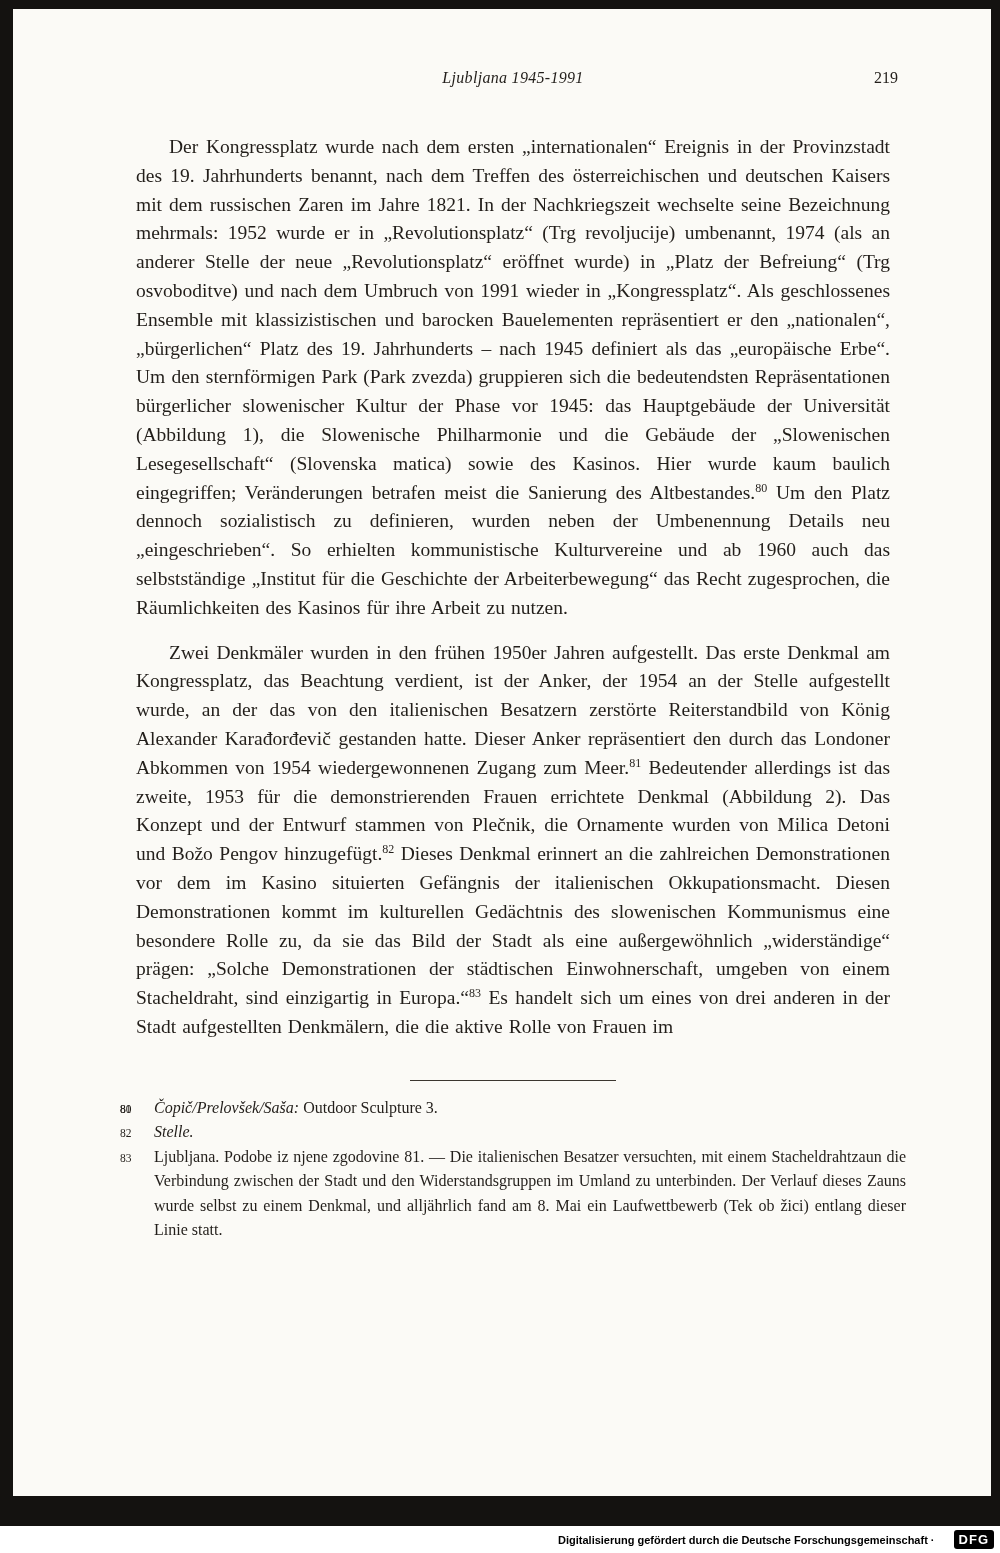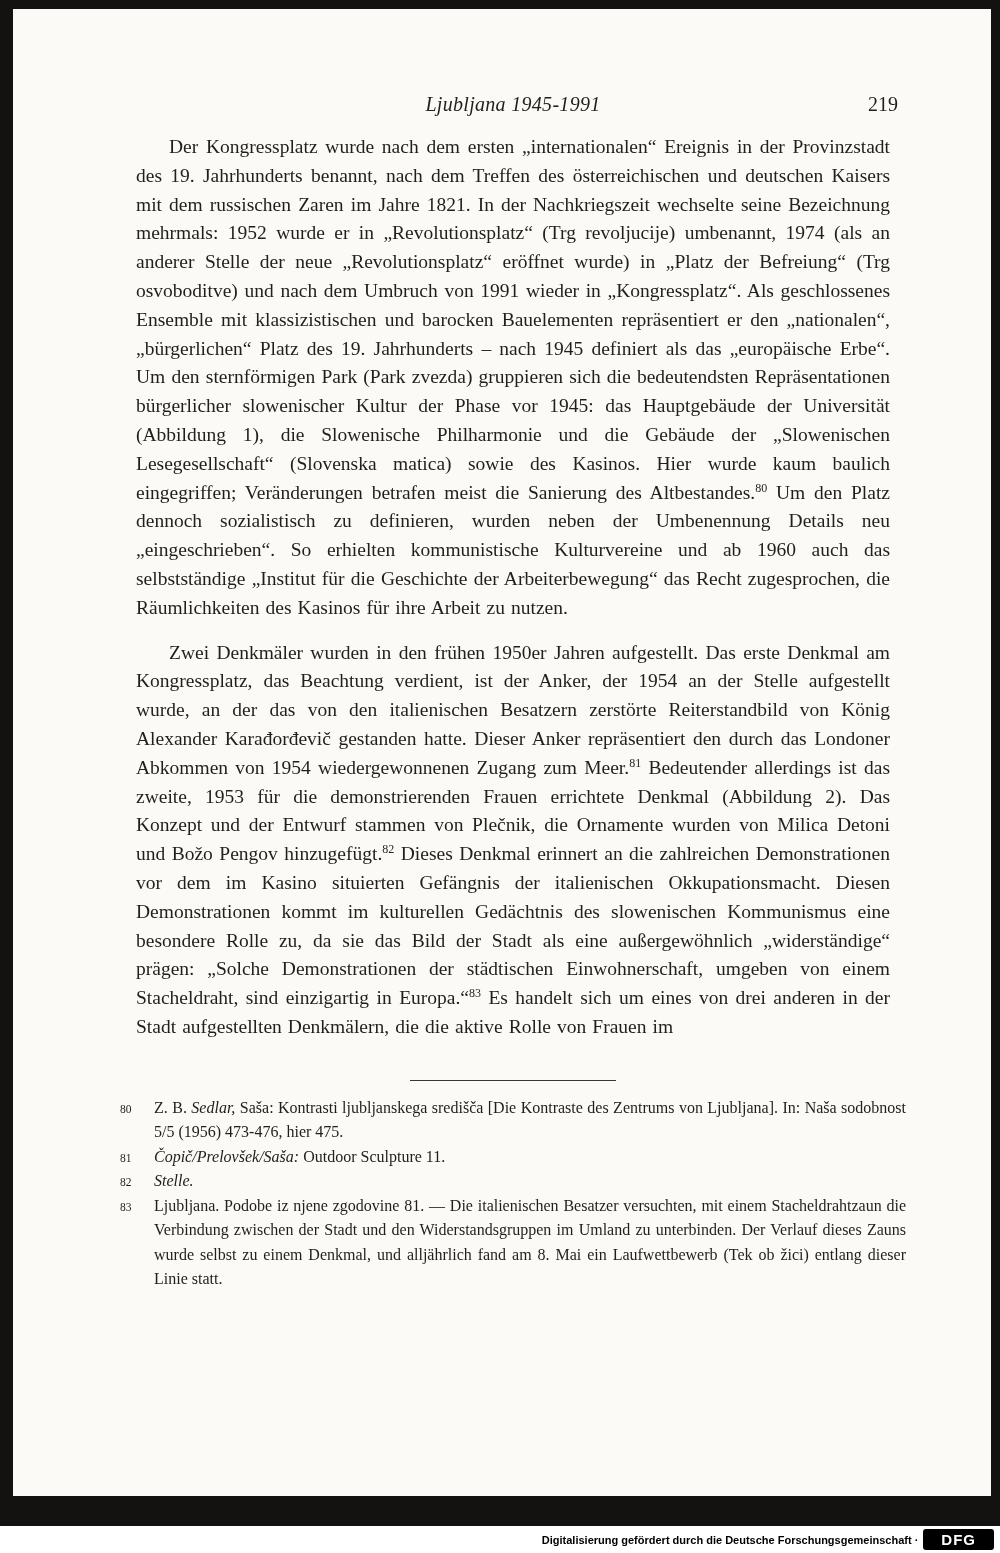--- a/index.html
+++ b/index.html
@@ -22,23 +22,23 @@
     width: 978px; height: 1487px;
     background: #fbfaf6;
     color: #221e1a;
   }
   .text-col {
     margin-left: 107px;
     width: 786px;
   }
   .running-head {
     position: relative;
-    padding-top: 84px;
+    padding-top: 60px;
     height: 108px;
-    font-size: 20px;
+    font-size: 16px;
   }
   .head-title {
     position: absolute;
     left: 50%; transform: translateX(-50%);
     font-style: italic;
     letter-spacing: 0.3px;
   }
   .page-number { position: absolute; right: 8px; }
   .body-text {
     margin-top: 10px;
@@ -76,36 +76,36 @@
   }
   .fn-text .it { font-style: italic; }
   .footer-bar {
     position: absolute;
     left: 0; bottom: 0;
     width: 1000px; height: 27px;
     background: #ffffff;
     display: flex;
     align-items: center;
     justify-content: flex-end;
-    gap: 5px;
+    gap: 19px;
     padding-right: 6px;
     font-family: "Liberation Sans", sans-serif;
     font-size: 11px;
     font-weight: bold;
     color: #000;
   }
   .dfg-logo {
     display: inline-block;
     background: #000;
     color: #fff;
     font-family: "Liberation Sans", sans-serif;
     font-weight: bold;
-    font-size: 15px;
+    font-size: 13px;
     line-height: 1;
-    padding: 3px 18px;
+    padding: 3px 5px;
     border-radius: 3px;
     letter-spacing: 1px;
   }
 </style>
 </head>
 <body>
 
 <div class="scan">
   <div class="page">
     <div class="text-col">
@@ -116,22 +116,22 @@
       </div>
 
       <div class="body-text">
           <p class="para"><span>Der Kongressplatz wurde nach dem ersten „internationalen“ Ereignis in der Provinzstadt des 19. Jahrhunderts benannt, nach dem Treffen des österreichischen und deutschen Kaisers mit dem russischen Zaren im Jahre 1821. In der Nachkriegszeit wechselte seine Bezeichnung mehrmals: 1952 wurde er in „Revolutionsplatz“ (Trg revoljucije) umbenannt, 1974 (als an anderer Stelle der neue „Revolutionsplatz“ eröffnet wurde) in „Platz der Befreiung“ (Trg osvoboditve) und nach dem Umbruch von 1991 wieder in „Kongressplatz“. Als geschlossenes Ensemble mit klassizistischen und barocken Bauelementen repräsentiert er den „nationalen“, „bürgerlichen“ Platz des 19. Jahrhunderts – nach 1945 definiert als das „europäische Erbe“. Um den sternförmigen Park (Park zvezda) gruppieren sich die bedeutendsten Repräsentationen bürgerlicher slowenischer Kultur der Phase vor 1945: das Hauptgebäude der Universität (Abbildung 1), die Slowenische Philharmonie und die Gebäude der „Slowenischen Lesegesellschaft“ (Slovenska matica) sowie des Kasinos. Hier wurde kaum baulich eingegriffen; Veränderungen betrafen meist die Sanierung des Altbestandes.</span><sup>80</sup><span> Um den Platz dennoch sozialistisch zu definieren, wurden neben der Umbenennung Details neu „eingeschrieben“. So erhielten kommunistische Kulturvereine und ab 1960 auch das selbstständige „Institut für die Geschichte der Arbeiterbewegung“ das Recht zugesprochen, die Räumlichkeiten des Kasinos für ihre Arbeit zu nutzen.</span></p>
           <p class="para"><span>Zwei Denkmäler wurden in den frühen 1950er Jahren aufgestellt. Das erste Denkmal am Kongressplatz, das Beachtung verdient, ist der Anker, der 1954 an der Stelle aufgestellt wurde, an der das von den italienischen Besatzern zerstörte Reiterstandbild von König Alexander Karađorđevič gestanden hatte. Dieser Anker repräsentiert den durch das Londoner Abkommen von 1954 wiedergewonnenen Zugang zum Meer.</span><sup>81</sup><span> Bedeutender allerdings ist das zweite, 1953 für die demonstrierenden Frauen errichtete Denkmal (Abbildung 2). Das Konzept und der Entwurf stammen von Plečnik, die Ornamente wurden von Milica Detoni und Božo Pengov hinzugefügt.</span><sup>82</sup><span> Dieses Denkmal erinnert an die zahlreichen Demonstrationen vor dem im Kasino situierten Gefängnis der italienischen Okkupationsmacht. Diesen Demonstrationen kommt im kulturellen Gedächtnis des slowenischen Kommunismus eine besondere Rolle zu, da sie das Bild der Stadt als eine außergewöhnlich „widerständige“ prägen: „Solche Demonstrationen der städtischen Einwohnerschaft, umgeben von einem Stacheldraht, sind einzigartig in Europa.“</span><sup>83</sup><span> Es handelt sich um eines von drei anderen in der Stadt aufgestellten Denkmälern, die die aktive Rolle von Frauen im</span></p>
         </div>
 
       <hr class="footnote-rule">
 
       <div class="footnotes">
-          <div class="footnote"><span class="fn-num">80</span><span class="fn-text"><span>Z. B. </span><span class="it">Sedlar,</span><span> Saša: Kontrasti ljubljanskega središča [Die Kontraste des Zentrums von Ljubljana]. In: Naša sodobnost 5/5 (1956) 473-476, hier 475.</span></span></div>
-          <div class="footnote"><span class="fn-num">81</span><span class="fn-text"><span class="it">Čopič/Prelovšek/Saša:</span><span> Outdoor Sculpture 11.</span></span></div>
+          <div class="footnote"><span class="fn-num">80</span></div>
+          <div class="footnote"><span class="fn-num">81</span><span class="fn-text"><span class="it">Čopič/Prelovšek/Saša:</span><span> Outdoor Sculpture 3.</span></span></div>
           <div class="footnote"><span class="fn-num">82</span><span class="fn-text"><span class="it">Stelle.</span></span></div>
           <div class="footnote"><span class="fn-num">83</span><span class="fn-text"><span>Ljubljana. Podobe iz njene zgodovine 81. — Die italienischen Besatzer versuchten, mit einem Stacheldrahtzaun die Verbindung zwischen der Stadt und den Widerstandsgruppen im Umland zu unterbinden. Der Verlauf dieses Zauns wurde selbst zu einem Denkmal, und alljährlich fand am 8. Mai ein Laufwettbewerb (Tek ob žici) entlang dieser Linie statt.</span></span></div>
         </div>
 
     </div>
   </div>
 
   <div class="footer-bar">
     <span>Digitalisierung gefördert durch die Deutsche Forschungsgemeinschaft ·</span>
     <span class="dfg-logo">DFG</span>

